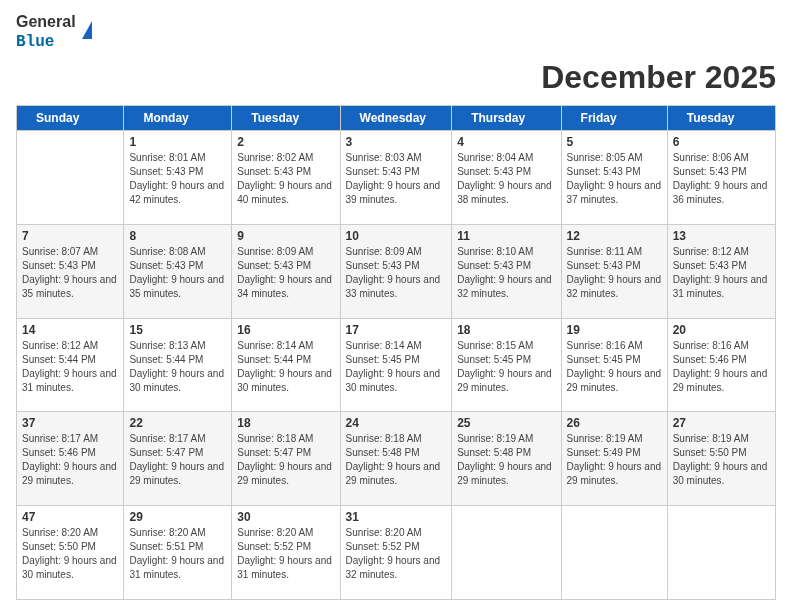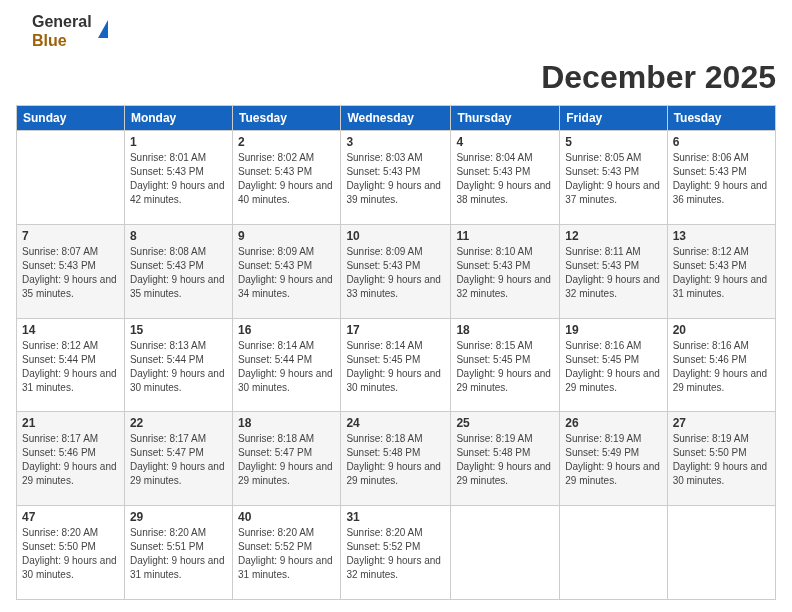--- a/index.html
+++ b/index.html
@@ -45,21 +45,21 @@
     .calendar {
       width: 100%;
       border-collapse: collapse;
       flex: 1;
       font-size: 10px;
     }
     .calendar th {
       background-color: #1565c0;
       color: #fff;
       text-align: left;
-      padding: 5px 6px;
+      padding: 5px 19px;
       font-size: 12px;
       font-weight: bold;
       border: 1px solid #ccc;
     }
     .calendar td {
       vertical-align: top;
       border: 1px solid #ccc;
       padding: 4px 5px;
       width: 113px;
       height: 90px;
@@ -88,23 +88,23 @@
     .calendar thead tr th {
       background-color: #1565c0 !important;
     }
   </style>
 </head>
 <body>
 
 <div class="page">
   <div class="header">
     <div class="logo">
-  <div style="font-size:16px; font-weight:bold; line-height:1.2; color:#333;margin-left:16px;">
+  <div style="font-size:16px; font-weight:bold; line-height:1.2; color:#333;">
     <span style="color:#333;">General</span><br>
-    <span style="color:#a16207;">Blue</span>
+    <span style="color:#0369a1;font-family:Liberation Mono, monospace;">Blue</span>
   </div>
   <div style="width:0;height:0;border-left:10px solid transparent;border-right:0px solid transparent;border-bottom:18px solid #1565c0;margin-left:2px;margin-top:-4px;"></div>
 </div>
     <div class="title-block">
       <div class="main-title">December 2025</div>
     </div>
   </div>
 
   <table class="calendar">
     <thead>
@@ -281,21 +281,21 @@
         <div class="day-num">20</div>
         <div class="day-info">
           Sunrise: 8:16 AM<br>
           Sunset: 5:46 PM<br>
           Daylight: 9 hours and 29 minutes.
         </div>
       </td>
         </tr>
         <tr>
           <td>
-        <div class="day-num">21</div>
+        <div class="day-num">37</div>
         <div class="day-info">
           Sunrise: 8:17 AM<br>
           Sunset: 5:46 PM<br>
           Daylight: 9 hours and 29 minutes.
         </div>
       </td>
           <td>
         <div class="day-num">22</div>
         <div class="day-info">
           Sunrise: 8:17 AM<br>
@@ -355,21 +355,21 @@
       </td>
           <td>
         <div class="day-num">29</div>
         <div class="day-info">
           Sunrise: 8:20 AM<br>
           Sunset: 5:51 PM<br>
           Daylight: 9 hours and 31 minutes.
         </div>
       </td>
           <td>
-        <div class="day-num">40</div>
+        <div class="day-num">30</div>
         <div class="day-info">
           Sunrise: 8:20 AM<br>
           Sunset: 5:52 PM<br>
           Daylight: 9 hours and 31 minutes.
         </div>
       </td>
           <td>
         <div class="day-num">31</div>
         <div class="day-info">
           Sunrise: 8:20 AM<br>

